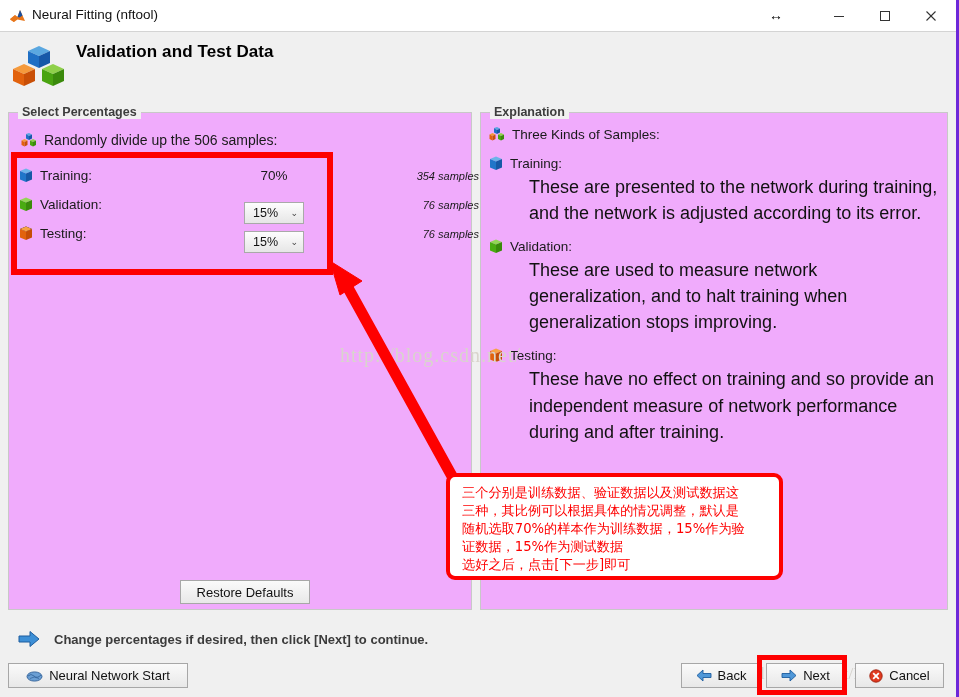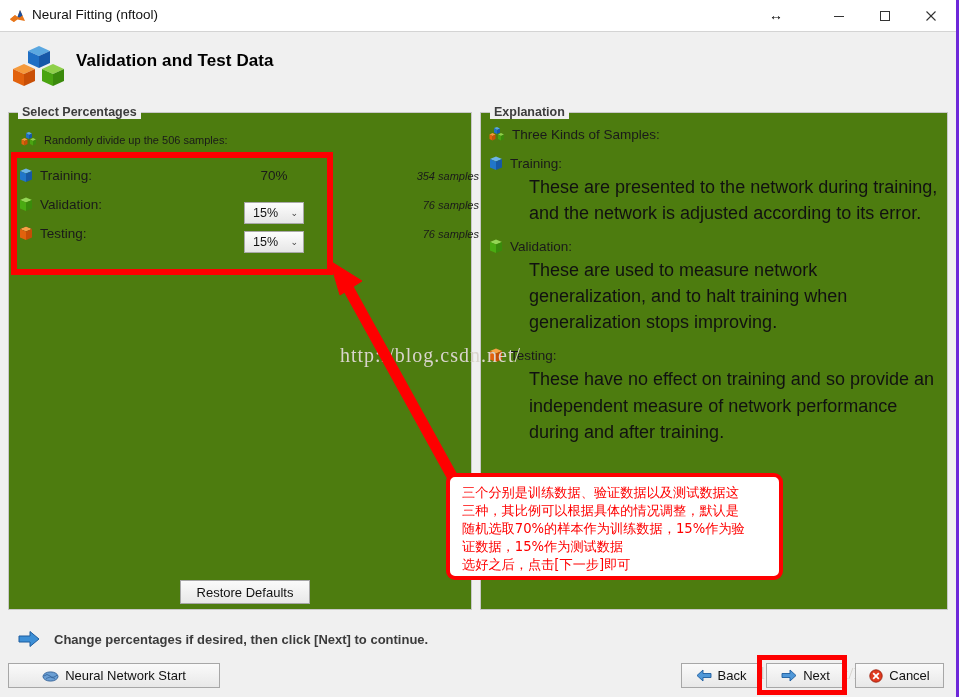--- a/index.html
+++ b/index.html
@@ -69,38 +69,38 @@
     width: 956px; height: 68px;
     background: #f0f0f0;
   }
   .header-icon {
     position: absolute;
     left: 10px; top: 9px;
     width: 58px; height: 50px;
   }
   .header-title {
     position: absolute;
-    left: 76px; top: 19px;
+    left: 76px; top: 10px;
     font-size: 17px;
     font-weight: bold;
     color: #000;
     letter-spacing: 0.1px;
   }
   .header-sub {
     position: absolute;
     left: 76px; top: 39px;
     font-size: 13.5px;
     color: #111;
   }
 
   
   .group {
     position: absolute;
     border: 1px solid #c8c8c8;
-    background: #4d7c0f;
+    background: #f0abfc;
     box-sizing: border-box;
   }
   .group-title {
     position: absolute;
     top: -8px; left: 9px;
     background: #f0f0f0;
     padding: 0 4px;
     font-size: 12.5px;
     font-weight: bold;
     color: #3d3d3d;
@@ -110,21 +110,21 @@
   #group-right { left: 480px; top: 112px; width: 468px; height: 498px; padding-left: 43px; }
 
   
   .divide-row {
     position: absolute;
     left: 12px; top: 19px;
     display: flex;
     align-items: center;
     gap: 7px;
     white-space: nowrap;
-    font-size: 11px;
+    font-size: 14px;
   }
   .pct-rows {
     position: absolute;
     left: 10px; top: 48px;
     width: 444px;
   }
   .pct-row {
     position: relative;
     height: 29px;
     display: flex;
@@ -231,21 +231,21 @@
   }
   .status-text {
     font-size: 13px;
     font-weight: bold;
     color: #3b3b3b;
     white-space: nowrap;
   }
   #btn-nn-start {
     position: absolute;
     left: 8px; top: 663px;
-    width: 212px; height: 25px;
+    width: 180px; height: 25px;
   }
   #btn-welcome {
     position: absolute;
     left: 196px; top: 698px;
     width: 113px; height: 25px;
   }
   #btn-back {
     position: absolute;
     left: 681px; top: 663px;
     width: 80px; height: 25px;

